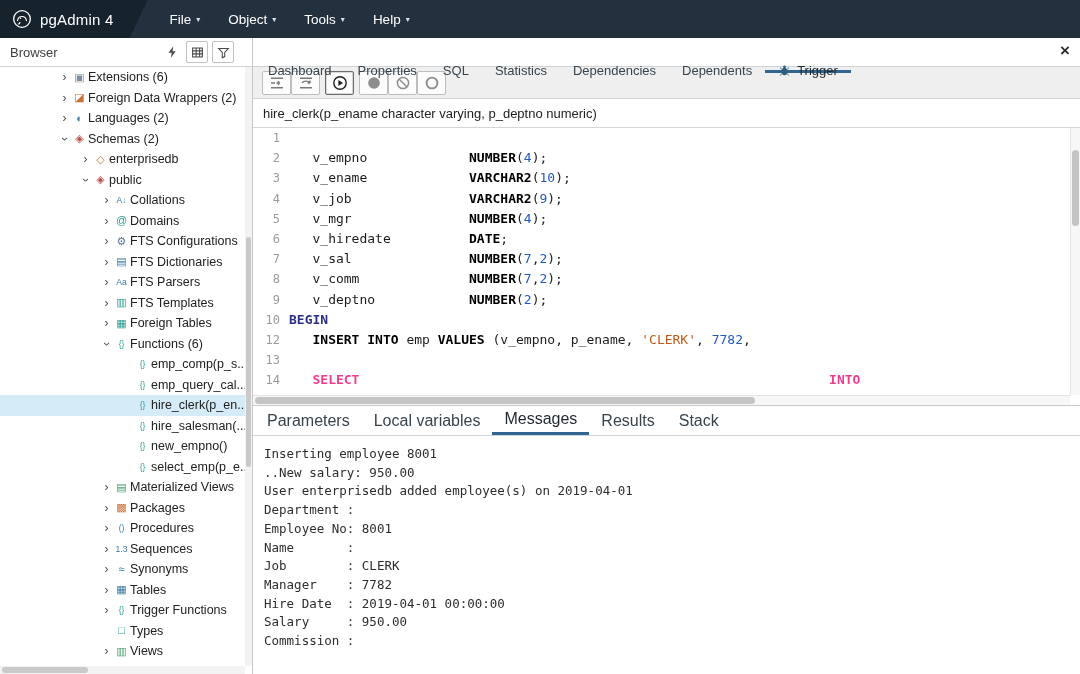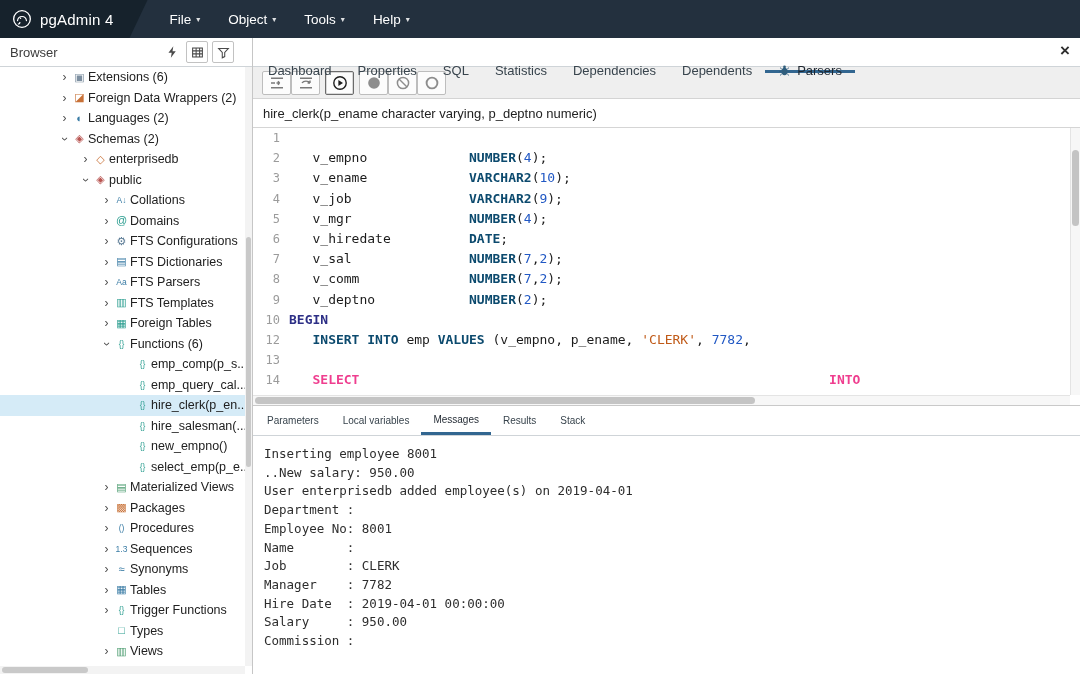--- a/index.html
+++ b/index.html
@@ -54,33 +54,33 @@
 
   .fn-signature { height:29px; border-bottom:1px solid #d5d5d5; display:flex; align-items:center;
                   padding-left:10px; font-size:13px; color:#222; }
 
   .editor { position:absolute; top:90px; left:0; right:0; height:277px; }
   .code-area { position:absolute; top:0; left:0; right:10px; bottom:10px; overflow:hidden; background:#fff; }
   .code-row { display:flex; height:20.2px; font:13px/20.2px "DejaVu Sans Mono",monospace; }
   .gutter { width:36px; flex:none; text-align:right; padding-right:9px; color:#9b9b9b; font-size:12px; }
   .line-text { white-space:pre; }
   .tok-p { color:#1b1b1b; }
-  .tok-k { color:#0c4a6e; font-weight:bold; }
+  .tok-k { color:#000000; font-weight:bold; }
   .tok-n { color:#2158c4; }
   .tok-s { color:#c05a18; }
   .tok-b { color:#2d2f86; font-weight:bold; }
   .tok-hl { color:#ef3e8f; font-weight:bold; }
   .ed-vscroll { position:absolute; top:0; bottom:10px; right:0; width:10px; background:#f7f7f7; border-left:1px solid #e4e4e4; }
   .ed-vthumb { position:absolute; top:22px; height:76px; left:1px; right:1px; background:#c4c4c4; border-radius:4px; }
   .ed-hscroll { position:absolute; left:0; right:10px; bottom:0; height:10px; background:#f7f7f7; border-top:1px solid #e4e4e4; }
   .ed-hthumb { position:absolute; left:2px; width:500px; top:1px; bottom:1px; background:#c4c4c4; border-radius:4px; }
 
   .bottom-panel { position:absolute; left:0; right:0; top:367px; bottom:0; border-top:1px solid #c9c9c9; background:#fff; }
   .btab-bar { height:30px; border-bottom:1px solid #cfd4d8; display:flex; align-items:stretch; padding-left:2px; }
-  .btab { display:flex; align-items:center; padding:0 12px; font-size:10px; color:#38444d; cursor:default; }
+  .btab { display:flex; align-items:center; padding:0 12px; font-size:16px; color:#38444d; cursor:default; }
   .btab.active { border-bottom:3px solid #326690; color:#1f2730; }
   .messages { padding:9px 0 0 11px; font:12.5px/18.7px "DejaVu Sans Mono",monospace; color:#2d2d2d; white-space:pre; }
 </style>
 </head>
 <body>
 
 <div class="topbar">
   <div class="logo-block">
     <span style="display:flex;">
       <svg width="20" height="20" viewBox="0 0 24 24">
@@ -312,21 +312,21 @@
         <div class="tab active">
           <span class="tab-icon">
             <svg width="13" height="13" viewBox="0 0 16 16">
               <ellipse cx="8" cy="9.2" rx="3.6" ry="4.6" fill="#2f5d7c"></ellipse>
               <circle cx="8" cy="3.6" r="1.7" fill="#2f5d7c"></circle>
               <g stroke="#2f5d7c" stroke-width="1.2" fill="none">
                 <path d="M4.6 6.2 2.6 4.6M11.4 6.2l2-1.6M4 9.2H1.4M12 9.2h2.6M4.6 12.2l-2 1.8M11.4 12.2l2 1.8"></path>
               </g>
             </svg>
           </span>
-          <span>Parsers</span>
+          <span>Trigger</span>
         </div>
         <span class="tabs-close">×</span>
     </div>
 
     <div class="dbg-toolbar">
         <button class="dbg-btn">
           <span class="dbg-ic">
             <svg width="16" height="16" viewBox="0 0 16 16">
               <path d="M2 3.2h12M2 12.8h12M2 8h4" stroke="#7a7a7a" stroke-width="1.5" fill="none"></path>
               <path d="M7.5 8h3.2m0 0L8.9 6.2M10.7 8 8.9 9.8" stroke="#7a7a7a" stroke-width="1.4" fill="none"></path>

